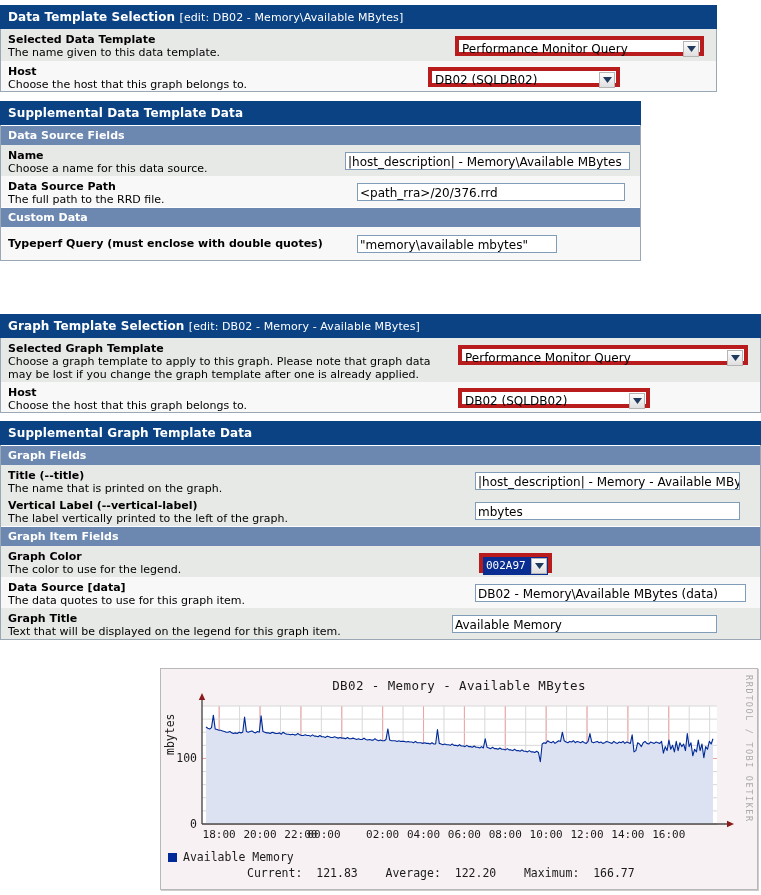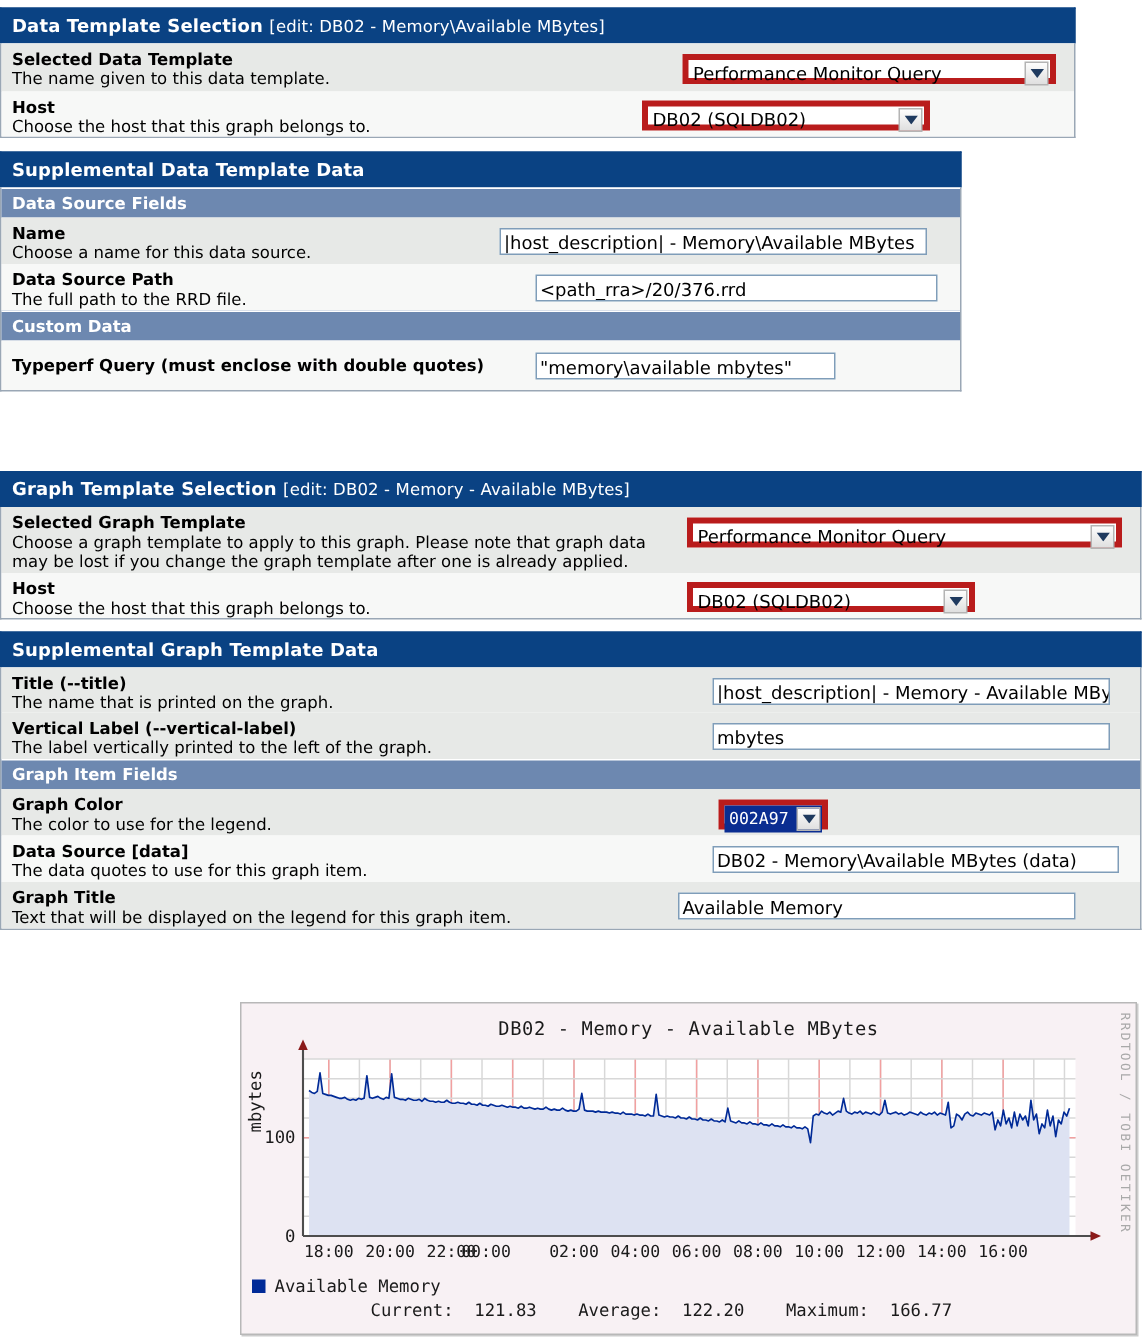--- a/index.html
+++ b/index.html
@@ -270,21 +270,21 @@
   <div class="panel-header">
     <span>Supplemental Data Template Data</span>
   </div>
   <div class="panel">
     <div class="subheader">Data Source Fields</div>
     <div class="row shade" style="height:31px;">
       <div class="row-label">
         <span class="lbl">Name</span>
         <span class="desc">Choose a name for this data source.</span>
       </div>
-      <div class="row-field" style="padding-top:3px;margin-right:16px;">
+      <div class="row-field" style="padding-top:3px;margin-right:4px;">
         <span class="txt" style="width:285px;">|host_description| - Memory\Available MBytes</span>
       </div>
     </div>
     <div class="row plain" style="height:31px;">
       <div class="row-label">
         <span class="lbl">Data Source Path</span>
         <span class="desc">The full path to the RRD file.</span>
       </div>
       <div class="row-field" style="padding-top:3px;margin-right:9px;">
         <span class="txt" style="width:268px;">&lt;path_rra&gt;/20/376.rrd</span>
@@ -341,20 +341,21 @@
       </div>
     </div>
   </div>
 </div>
 
 <div style="position:absolute;left:0;top:421px;width:761px;">
   <div class="panel-header">
     <span>Supplemental Graph Template Data</span>
   </div>
   <div class="panel">
+    <div class="subheader">Graph Fields</div>
 
     <div class="row shade" style="height:15px;">
       <div class="row-label">
         <span class="lbl">Title (--title)</span>
         <span class="desc">The name that is printed on the graph.</span>
       </div>
       <div class="row-field" style="padding-top:3px;margin-right:14px;">
         <span class="txt" style="width:265px;">|host_description| - Memory - Available MBytes</span>
       </div>
     </div>

